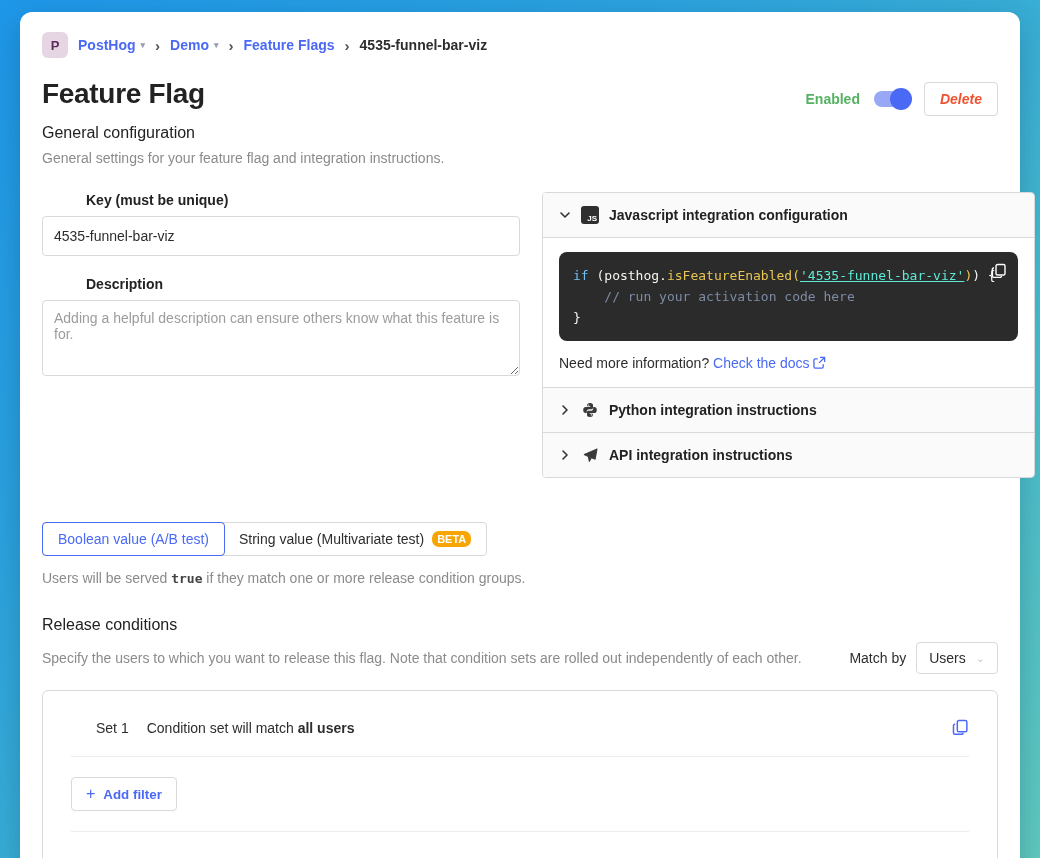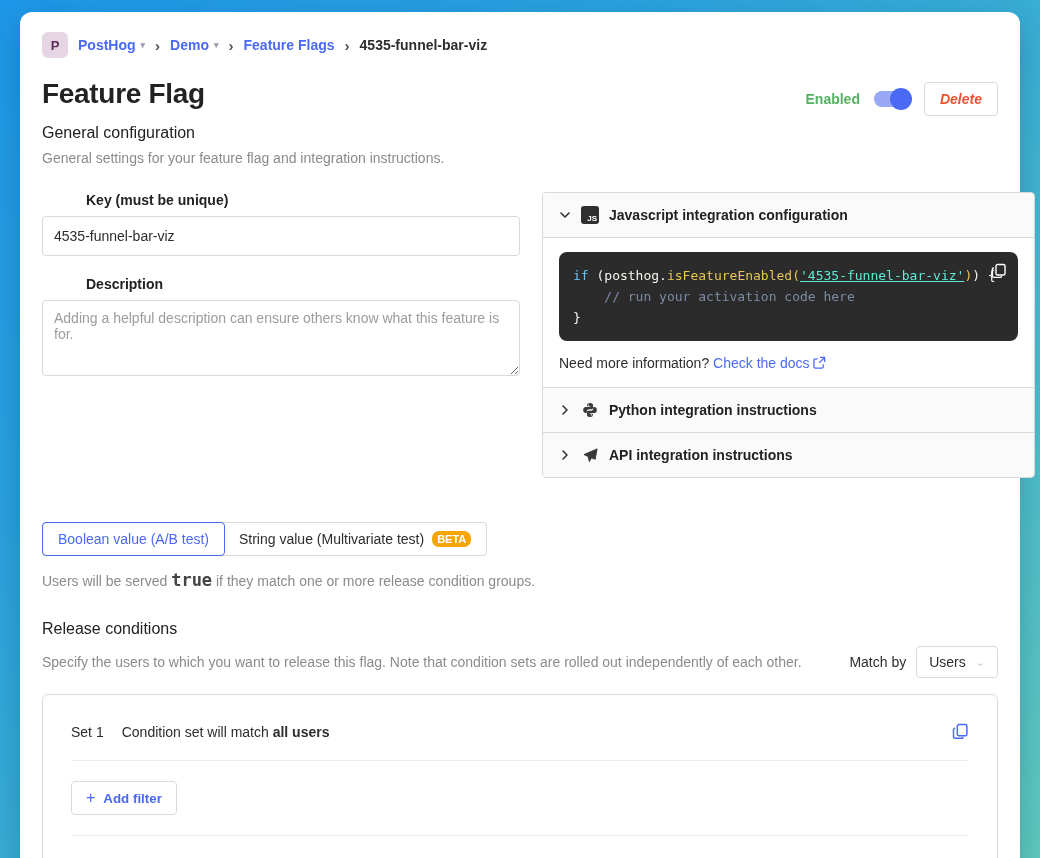--- a/index.html
+++ b/index.html
@@ -82,31 +82,31 @@
   .code-copy{position:absolute;top:11px;right:11px;cursor:pointer;}
   .docs-line{margin-top:14px;color:#2d2d2d;}
   .docs-link{color:var(--accent);cursor:pointer;}
   
   .served{margin-top:34px;}
   .segmented{display:inline-flex;border:1px solid var(--border);border-radius:4px;margin-top:10px;background:#fff;}
   .segment{padding:8px 15px;font-size:14px;color:#2d2d2d;cursor:pointer;display:flex;align-items:center;gap:8px;}
   .segment.selected{color:var(--accent);border:1px solid var(--accent);border-radius:4px;margin:-1px;}
   .beta-badge{background:var(--beta);color:#fff;font-size:11px;font-weight:700;border-radius:7px;padding:2px 5px;}
   .served-note{color:var(--muted);margin-top:14px;}
-  .served-note code{font-family:"DejaVu Sans Mono",monospace;font-weight:700;color:#444;font-size:17px;}
+  .served-note code{font-family:"DejaVu Sans Mono",monospace;font-weight:700;color:#444;font-size:13px;}
   
   .release{margin-top:30px;}
   .release-sub-row{display:flex;align-items:center;justify-content:space-between;margin-top:8px;}
   .matchby{display:flex;align-items:center;gap:10px;color:#2d2d2d;}
   .select{display:flex;align-items:center;gap:10px;border:1px solid var(--border);border-radius:4px;
     background:#fff;padding:7px 12px;cursor:pointer;min-width:72px;}
   .select .sel-caret{color:#c9c9c9;font-size:11px;}
   
   .set-card{border:1px solid var(--border);border-radius:6px;margin-top:16px;padding:28px;}
-  .set-row{display:flex;align-items:flex-end;gap:18px;}
+  .set-row{display:flex;align-items:flex-end;gap:18px;margin-left:25px;}
   .set-title{color:#2d2d2d;}
   .set-match{color:#2d2d2d;flex:1;}
   .hr{border-top:1px solid var(--divider);margin:20px 0;}
   .add-filter{display:inline-flex;align-items:center;gap:8px;border:1px solid var(--border);
     border-radius:4px;background:#fff;color:var(--accent);font-weight:600;padding:8px 14px;cursor:pointer;}
   .add-filter .plus{font-size:16px;font-weight:400;line-height:1;}
   b{font-weight:700;}
 </style>
 </head>
 <body>

